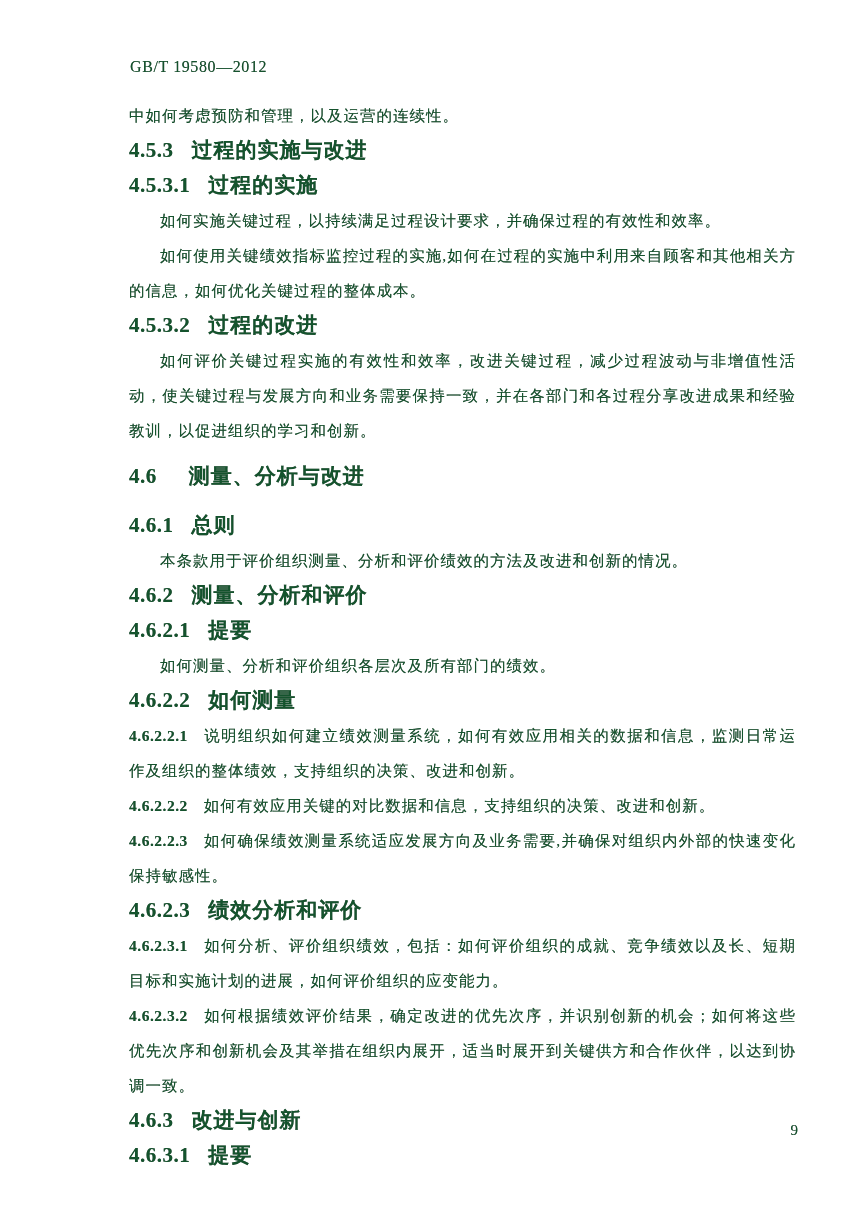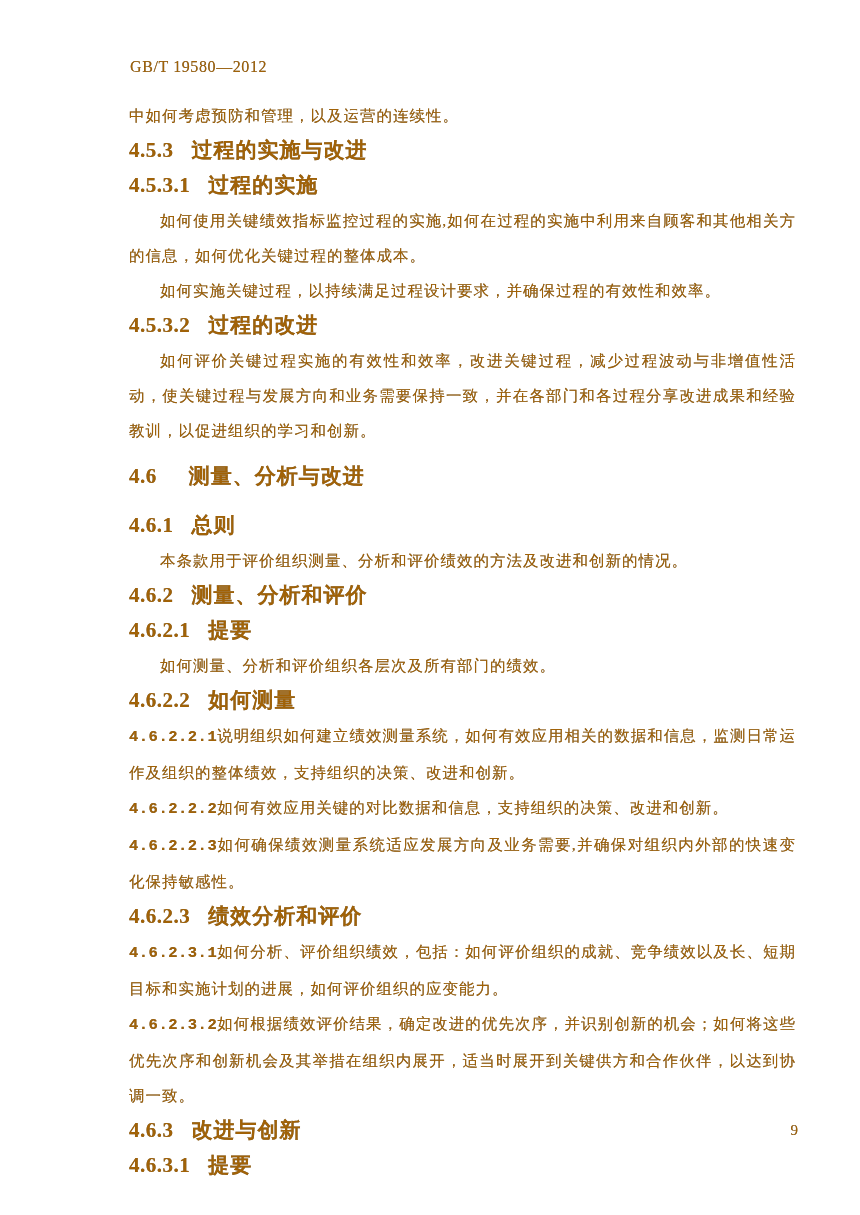--- a/index.html
+++ b/index.html
@@ -6,21 +6,21 @@
     margin: 0;
     padding: 0;
     background: #ffffff;
   }
   .page {
     position: relative;
     width: 860px;
     height: 1215px;
     background: #ffffff;
     font-family: "Liberation Serif", "DejaVu Serif", serif;
-    color: #a16207;
+    color: #14532d;
     overflow: hidden;
     text-shadow: 0 0 0.4px rgba(0,0,0,0.5);
   }
   .doc-header {
     position: absolute;
     left: 130px;
     top: 58px;
     font-size: 16px;
     letter-spacing: 0.6px;
   }
@@ -55,22 +55,22 @@
     margin-bottom: 14px;
   }
   .heading.sec-top .num {
     margin-right: 32px;
   }
   .numbered {
     margin: 0;
   }
   .numbered .num {
     font-weight: bold;
+    margin-right: 16px;
     letter-spacing: 0.5px;
-    font-family: Liberation Mono, monospace;
   }
   .page-number {
     position: absolute;
     right: 62px;
     top: 1122px;
     font-size: 15px;
   }
 </style>
 </head>
 <body>
@@ -80,23 +80,23 @@
   <div class="doc-header">GB/T 19580—2012</div>
 
   <div class="content">
 
     <p class="para">中如何考虑预防和管理，以及运营的连续性。</p>
 
     <h3 class="heading"><span class="num">4.5.3</span><span class="title">过程的实施与改进</span></h3>
 
     <h4 class="heading"><span class="num">4.5.3.1</span><span class="title">过程的实施</span></h4>
 
+    <p class="para indent">如何实施关键过程，以持续满足过程设计要求，并确保过程的有效性和效率。</p>
+
     <p class="para indent">如何使用关键绩效指标监控过程的实施,如何在过程的实施中利用来自顾客和其他相关方的信息，如何优化关键过程的整体成本。</p>
-
-    <p class="para indent">如何实施关键过程，以持续满足过程设计要求，并确保过程的有效性和效率。</p>
 
     <h4 class="heading"><span class="num">4.5.3.2</span><span class="title">过程的改进</span></h4>
 
     <p class="para indent">如何评价关键过程实施的有效性和效率，改进关键过程，减少过程波动与非增值性活动，使关键过程与发展方向和业务需要保持一致，并在各部门和各过程分享改进成果和经验教训，以促进组织的学习和创新。</p>
 
     <h2 class="heading sec-top"><span class="num">4.6</span><span class="title">测量、分析与改进</span></h2>
 
     <h3 class="heading"><span class="num">4.6.1</span><span class="title">总则</span></h3>
 
     <p class="para indent">本条款用于评价组织测量、分析和评价绩效的方法及改进和创新的情况。</p>

